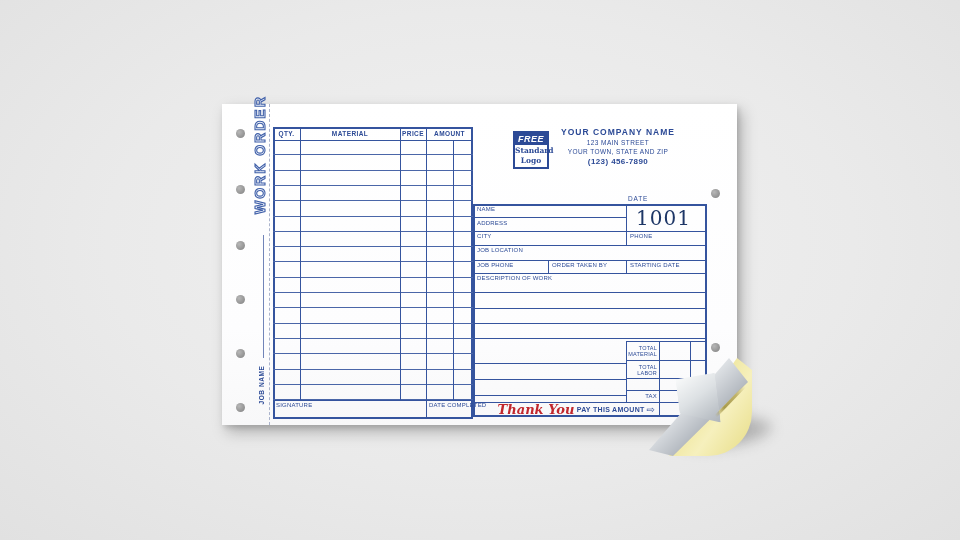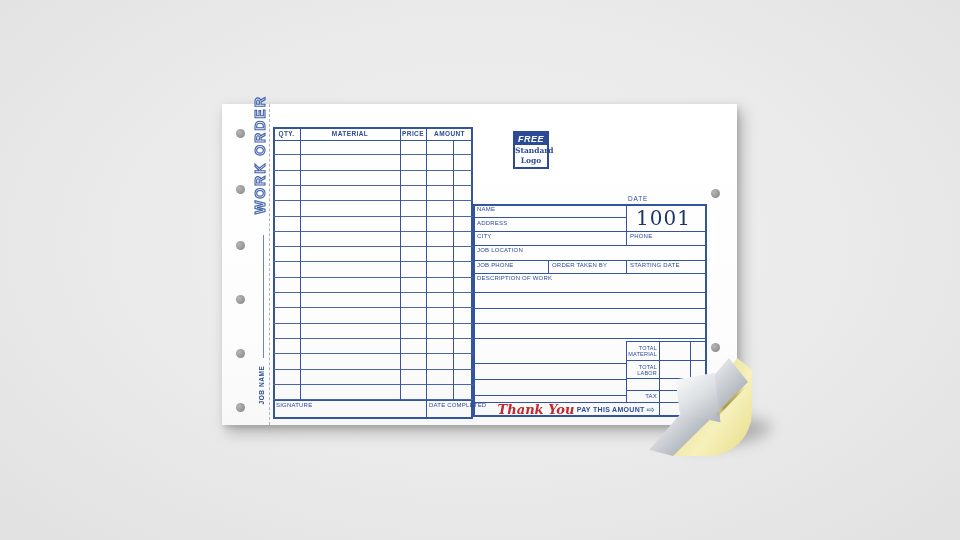--- a/index.html
+++ b/index.html
@@ -69,20 +69,26 @@
     <div style="position:absolute;left:291px;top:27px;width:36px;height:38px;border:2px solid #2c4a96;
          box-sizing:border-box;background:#fff;">
       <div style="background:#2c4a96;color:#fff;font-size:9px;font-weight:bold;text-align:center;
            height:12px;line-height:12px;letter-spacing:.5px;font-style:italic;">FREE</div>
       <div style="font-family:'DejaVu Serif',serif;font-weight:bold;color:#2c4a96;font-size:7.5px;
            text-align:center;line-height:10px;margin-top:1px;">Standard</div>
       <div style="font-family:'DejaVu Serif',serif;font-weight:bold;color:#2c4a96;font-size:7.5px;
            text-align:center;line-height:9px;">Logo</div>
     </div>
 
+    <div style="position:absolute;left:336px;top:23px;width:120px;text-align:center;color:#2c4a96;">
+      <div style="font-size:8.5px;font-weight:bold;letter-spacing:1px;line-height:11px;">YOUR COMPANY NAME</div>
+      <div style="font-size:6.5px;letter-spacing:.4px;line-height:9px;">123 MAIN STREET</div>
+      <div style="font-size:6.5px;letter-spacing:.4px;line-height:9px;">YOUR TOWN, STATE AND ZIP</div>
+      <div style="font-size:8px;font-weight:bold;letter-spacing:.4px;line-height:11px;">(123) 456-7890</div>
+    </div>
 
     <div class="lbl" style="left:406px;top:91px;font-size:6.5px;letter-spacing:.8px;">DATE</div>
 
     <div class="border-box" style="left:251px;top:100px;width:234px;height:213px;"></div>
 
     <div class="lh" style="left:251px;top:113px;width:153px;"></div>
     <div class="lh" style="left:251px;top:127px;width:234px;"></div>
     <div class="lh" style="left:251px;top:141px;width:234px;"></div>
     <div class="lh" style="left:251px;top:156px;width:234px;"></div>
     <div class="lh" style="left:251px;top:169px;width:234px;"></div>

